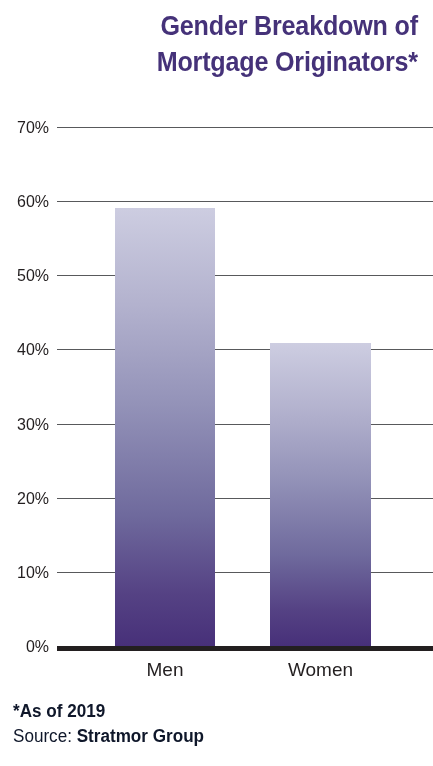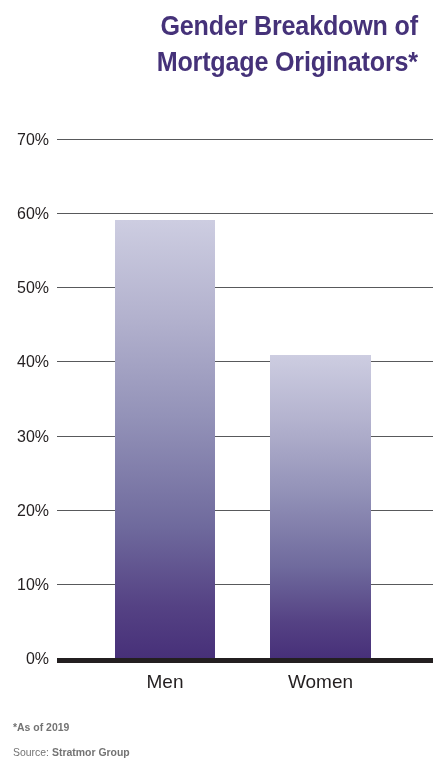--- a/index.html
+++ b/index.html
@@ -34,21 +34,21 @@
     display: block;
     white-space: nowrap;
     transform: scaleX(0.93);
     transform-origin: center center;
   }
 
   
   #plot-area {
     position: absolute;
     left: 0;
-    top: 12px;
+    top: 0;
     width: 433px;
     height: 566px;
   }
 
   .gridline {
     position: absolute;
     left: 57px;
     width: 376px;
     height: 1px;
     background: #58595b;
@@ -88,25 +88,24 @@
     font-family: "Liberation Sans", sans-serif;
     font-size: 19px;
     line-height: 22px;
   }
 
   
   #footnotes {
     position: absolute;
     left: 13px;
     top: 699px;
-    color: #737373;
+    color: #0f172a;
     font-family: "Liberation Sans", sans-serif;
-    font-size: 11px;
+    font-size: 18px;
     line-height: 25px;
-    margin-top: 16px;
   }
   #footnotes .foot-line {
     display: block;
     white-space: nowrap;
     transform: scaleX(0.95);
     transform-origin: left center;
   }
   .foot-strong { font-weight: bold; }
   .foot-regular { font-weight: normal; }
 </style>

